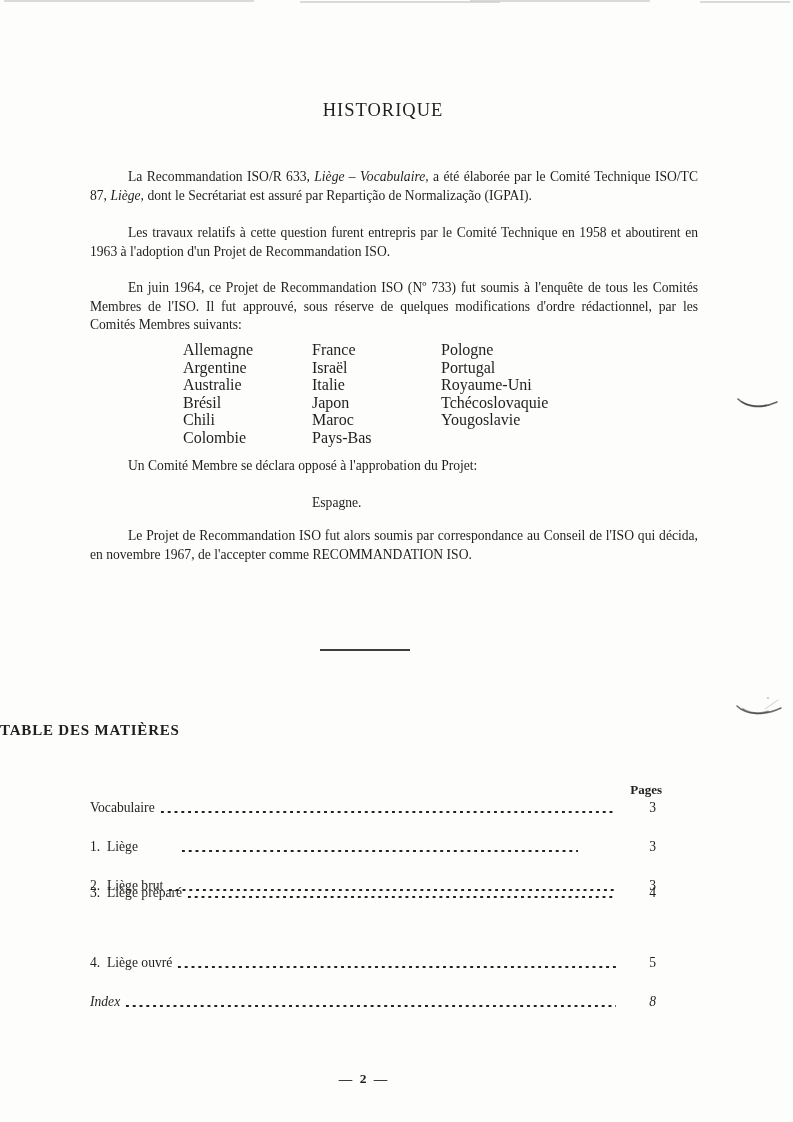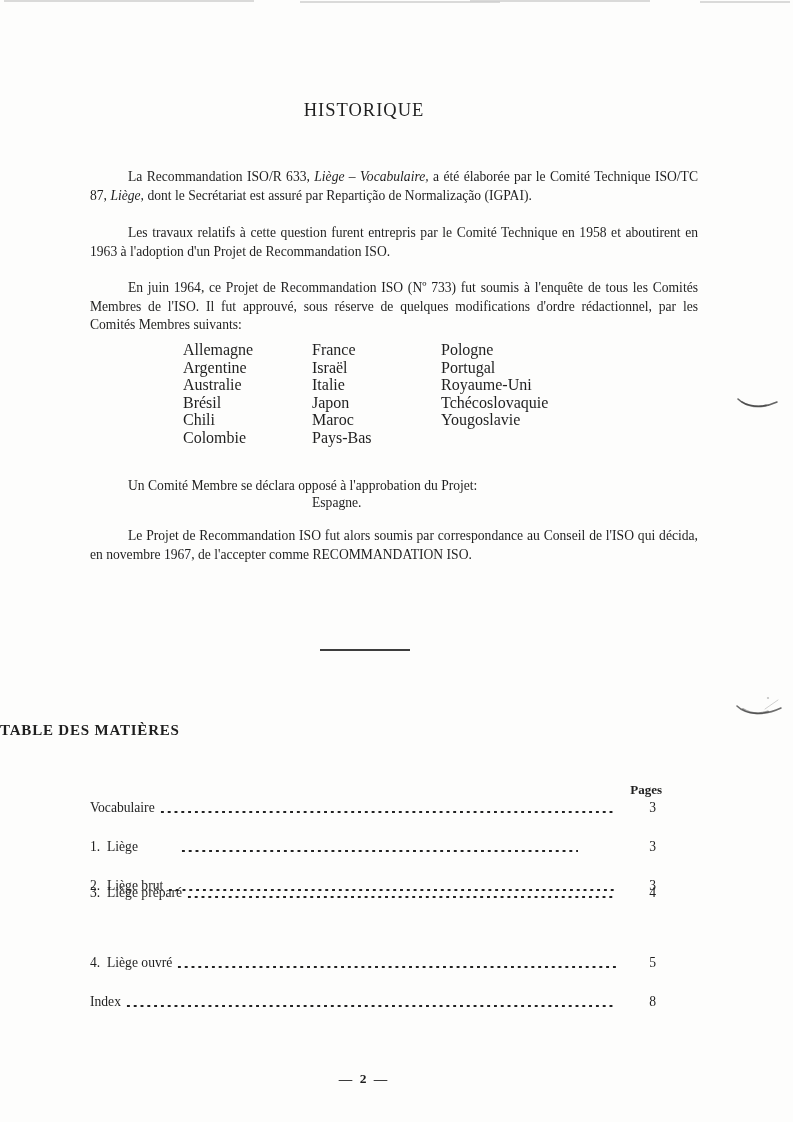--- a/index.html
+++ b/index.html
@@ -26,35 +26,36 @@
   .doc-title {
     position: absolute;
     top: 100px;
     left: 0;
     width: 728px;          
     margin: 0;
     text-align: center;
     font-size: 18.5px;
     font-weight: normal;
     letter-spacing: 1px;
+    padding-left: 19px;
   }
   .para {
     position: absolute;
     left: 90px;
     width: 608px;
     margin: 0;
     font-size: 13.6px;
     line-height: 18.6px;
     text-align: justify;
   }
   .para.indent { text-indent: 38px; }
   .p1 { top: 168px; }
   .p2 { top: 224px; }
   .p3 { top: 279px; }
-  .p4 { top: 457px; margin-top: 20px; }
+  .p4 { top: 457px; }
   .p5 { top: 527px; }
   .members {
     position: absolute;
     top: 341px;
     left: 90px;
     width: 608px;
     height: 110px;
   }
   .member-col {
     position: absolute;
@@ -124,21 +125,21 @@
   .toc-page {
     width: 14px;
     text-align: right;
     margin-right: 6px;
   }
   .r0 { top: 799px; }
   .r1 { top: 838px; gap: 38px; }
   .r2 { top: 877px; }
   .r3 { top: 884px; align-items: flex-end; }
   .r4 { top: 954px; }
-  .r5 { top: 993px; }
+  .r5 { top: 993px; font-style: italic; }
   .footer-page-number {
     position: absolute;
     top: 1071px;
     left: 0;
     width: 728px;
     text-align: center;
     font-size: 13.5px;
     font-weight: 600;
     letter-spacing: 2px;
   }

